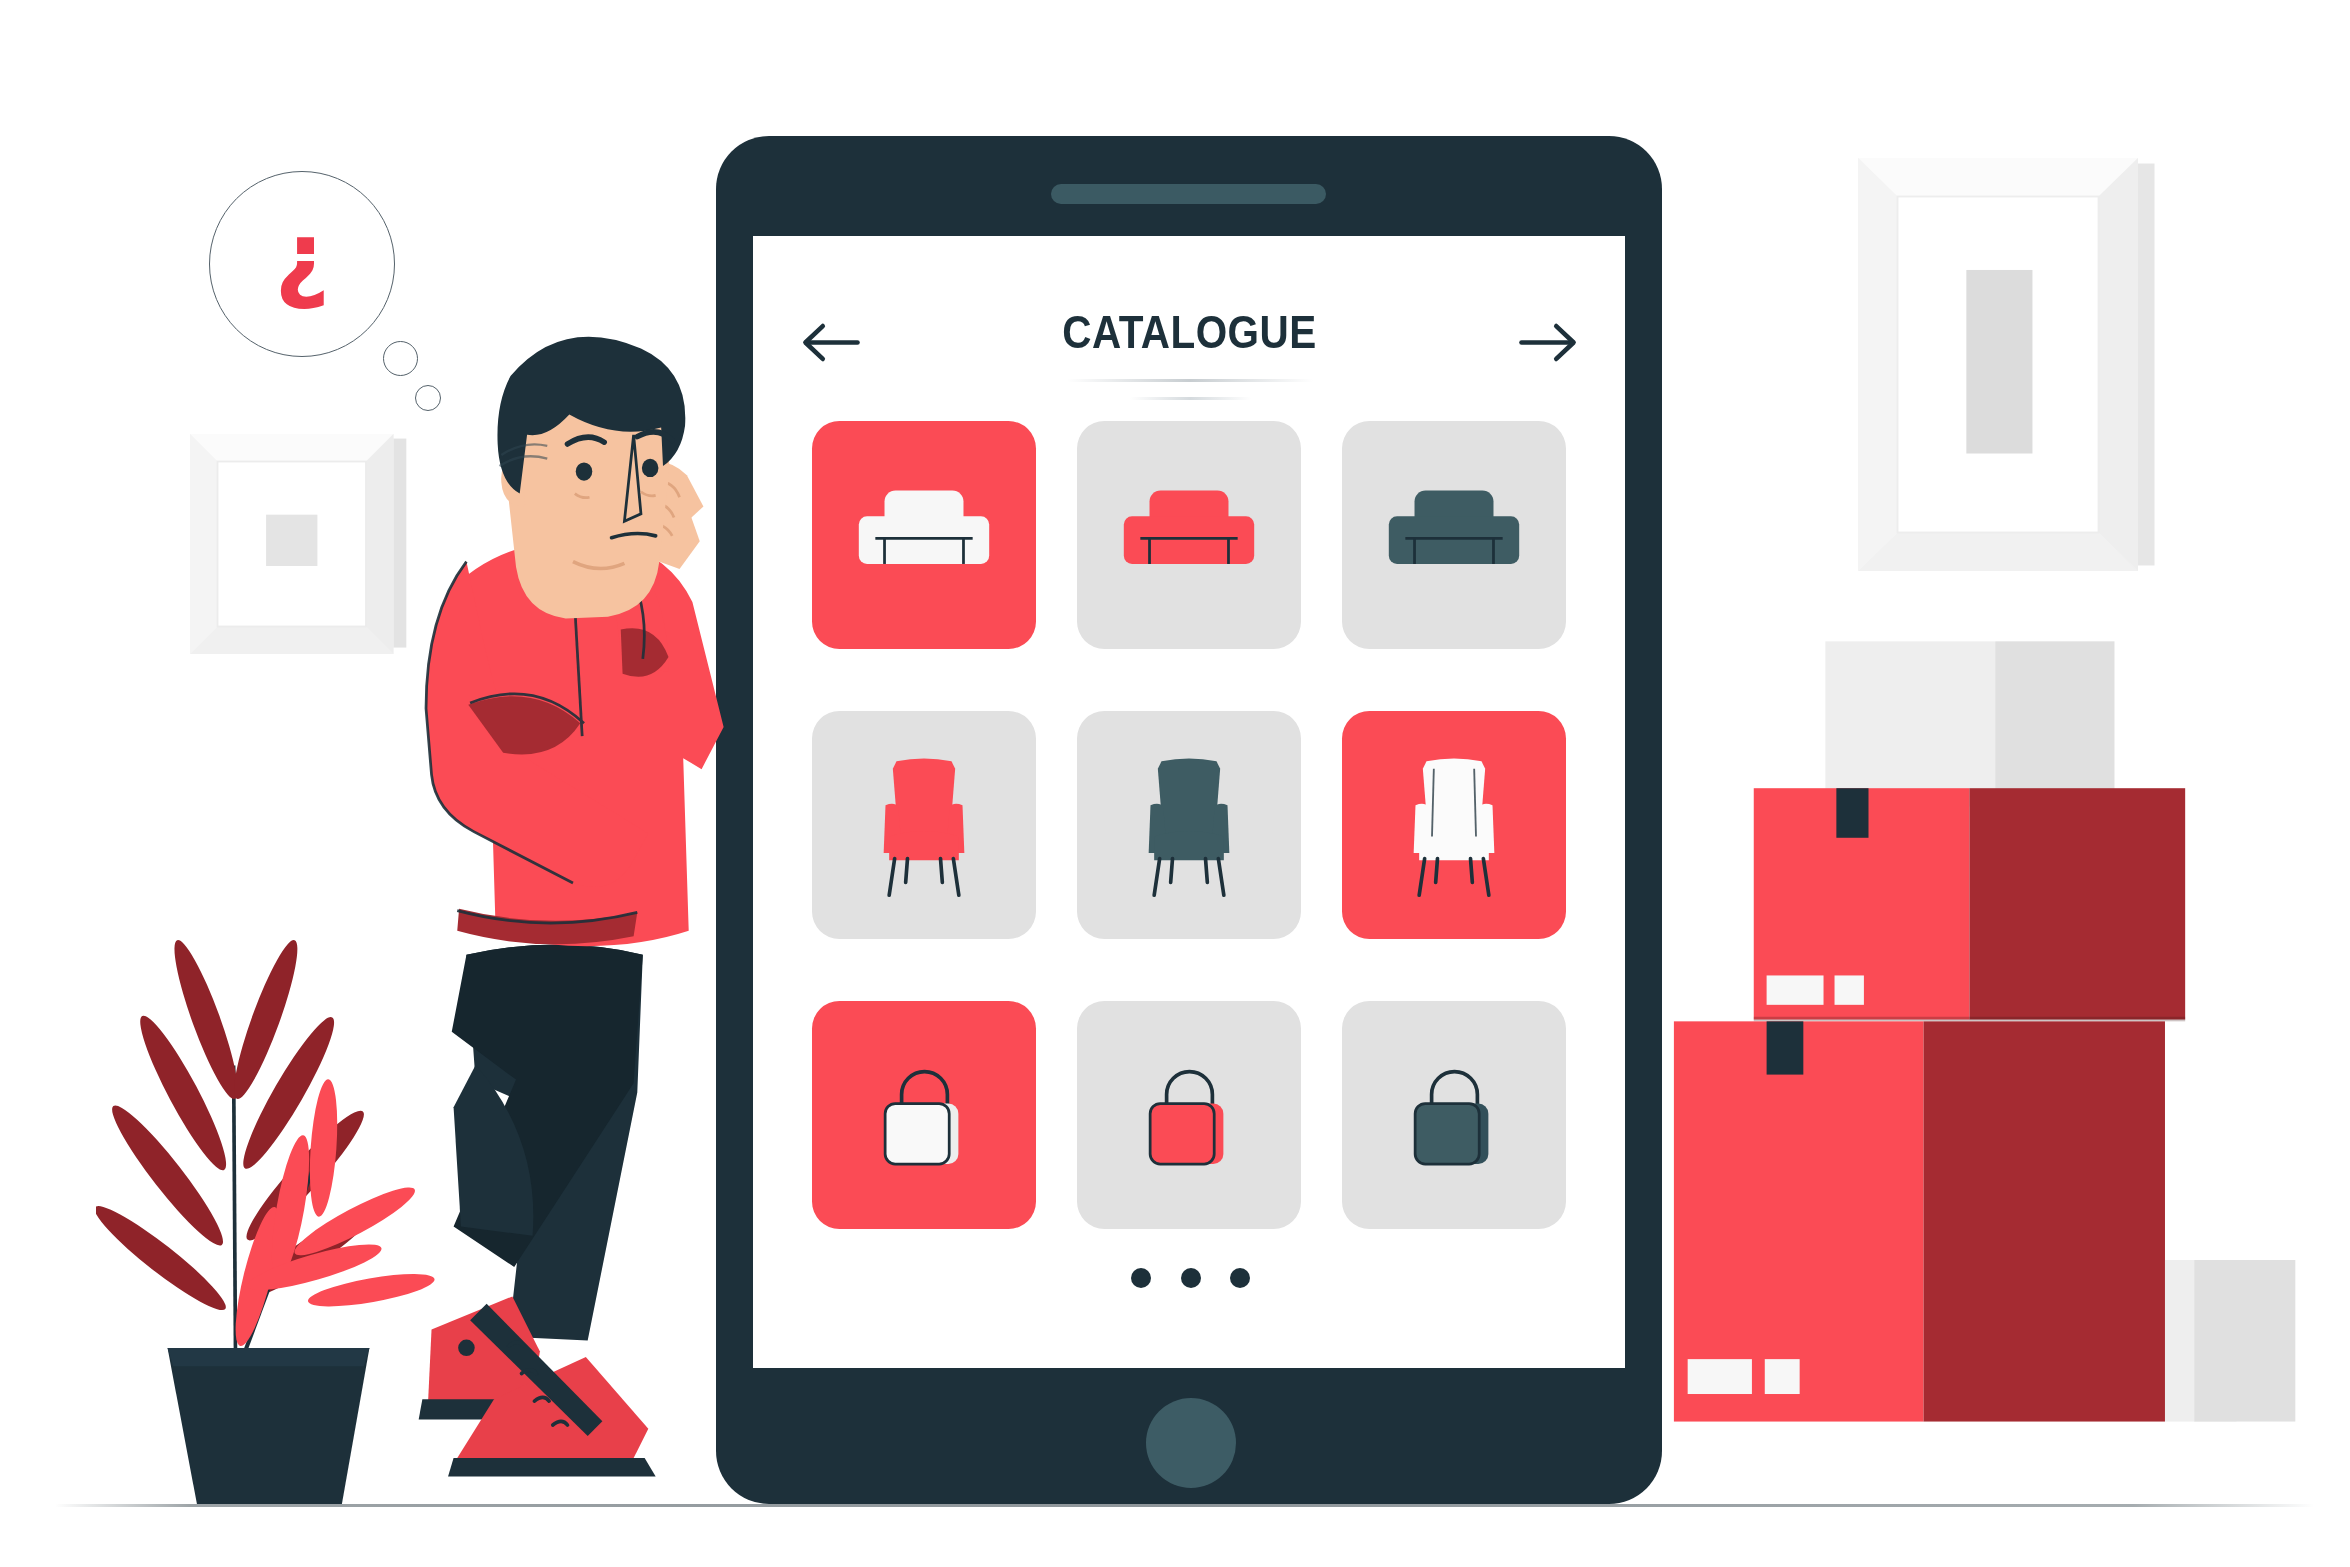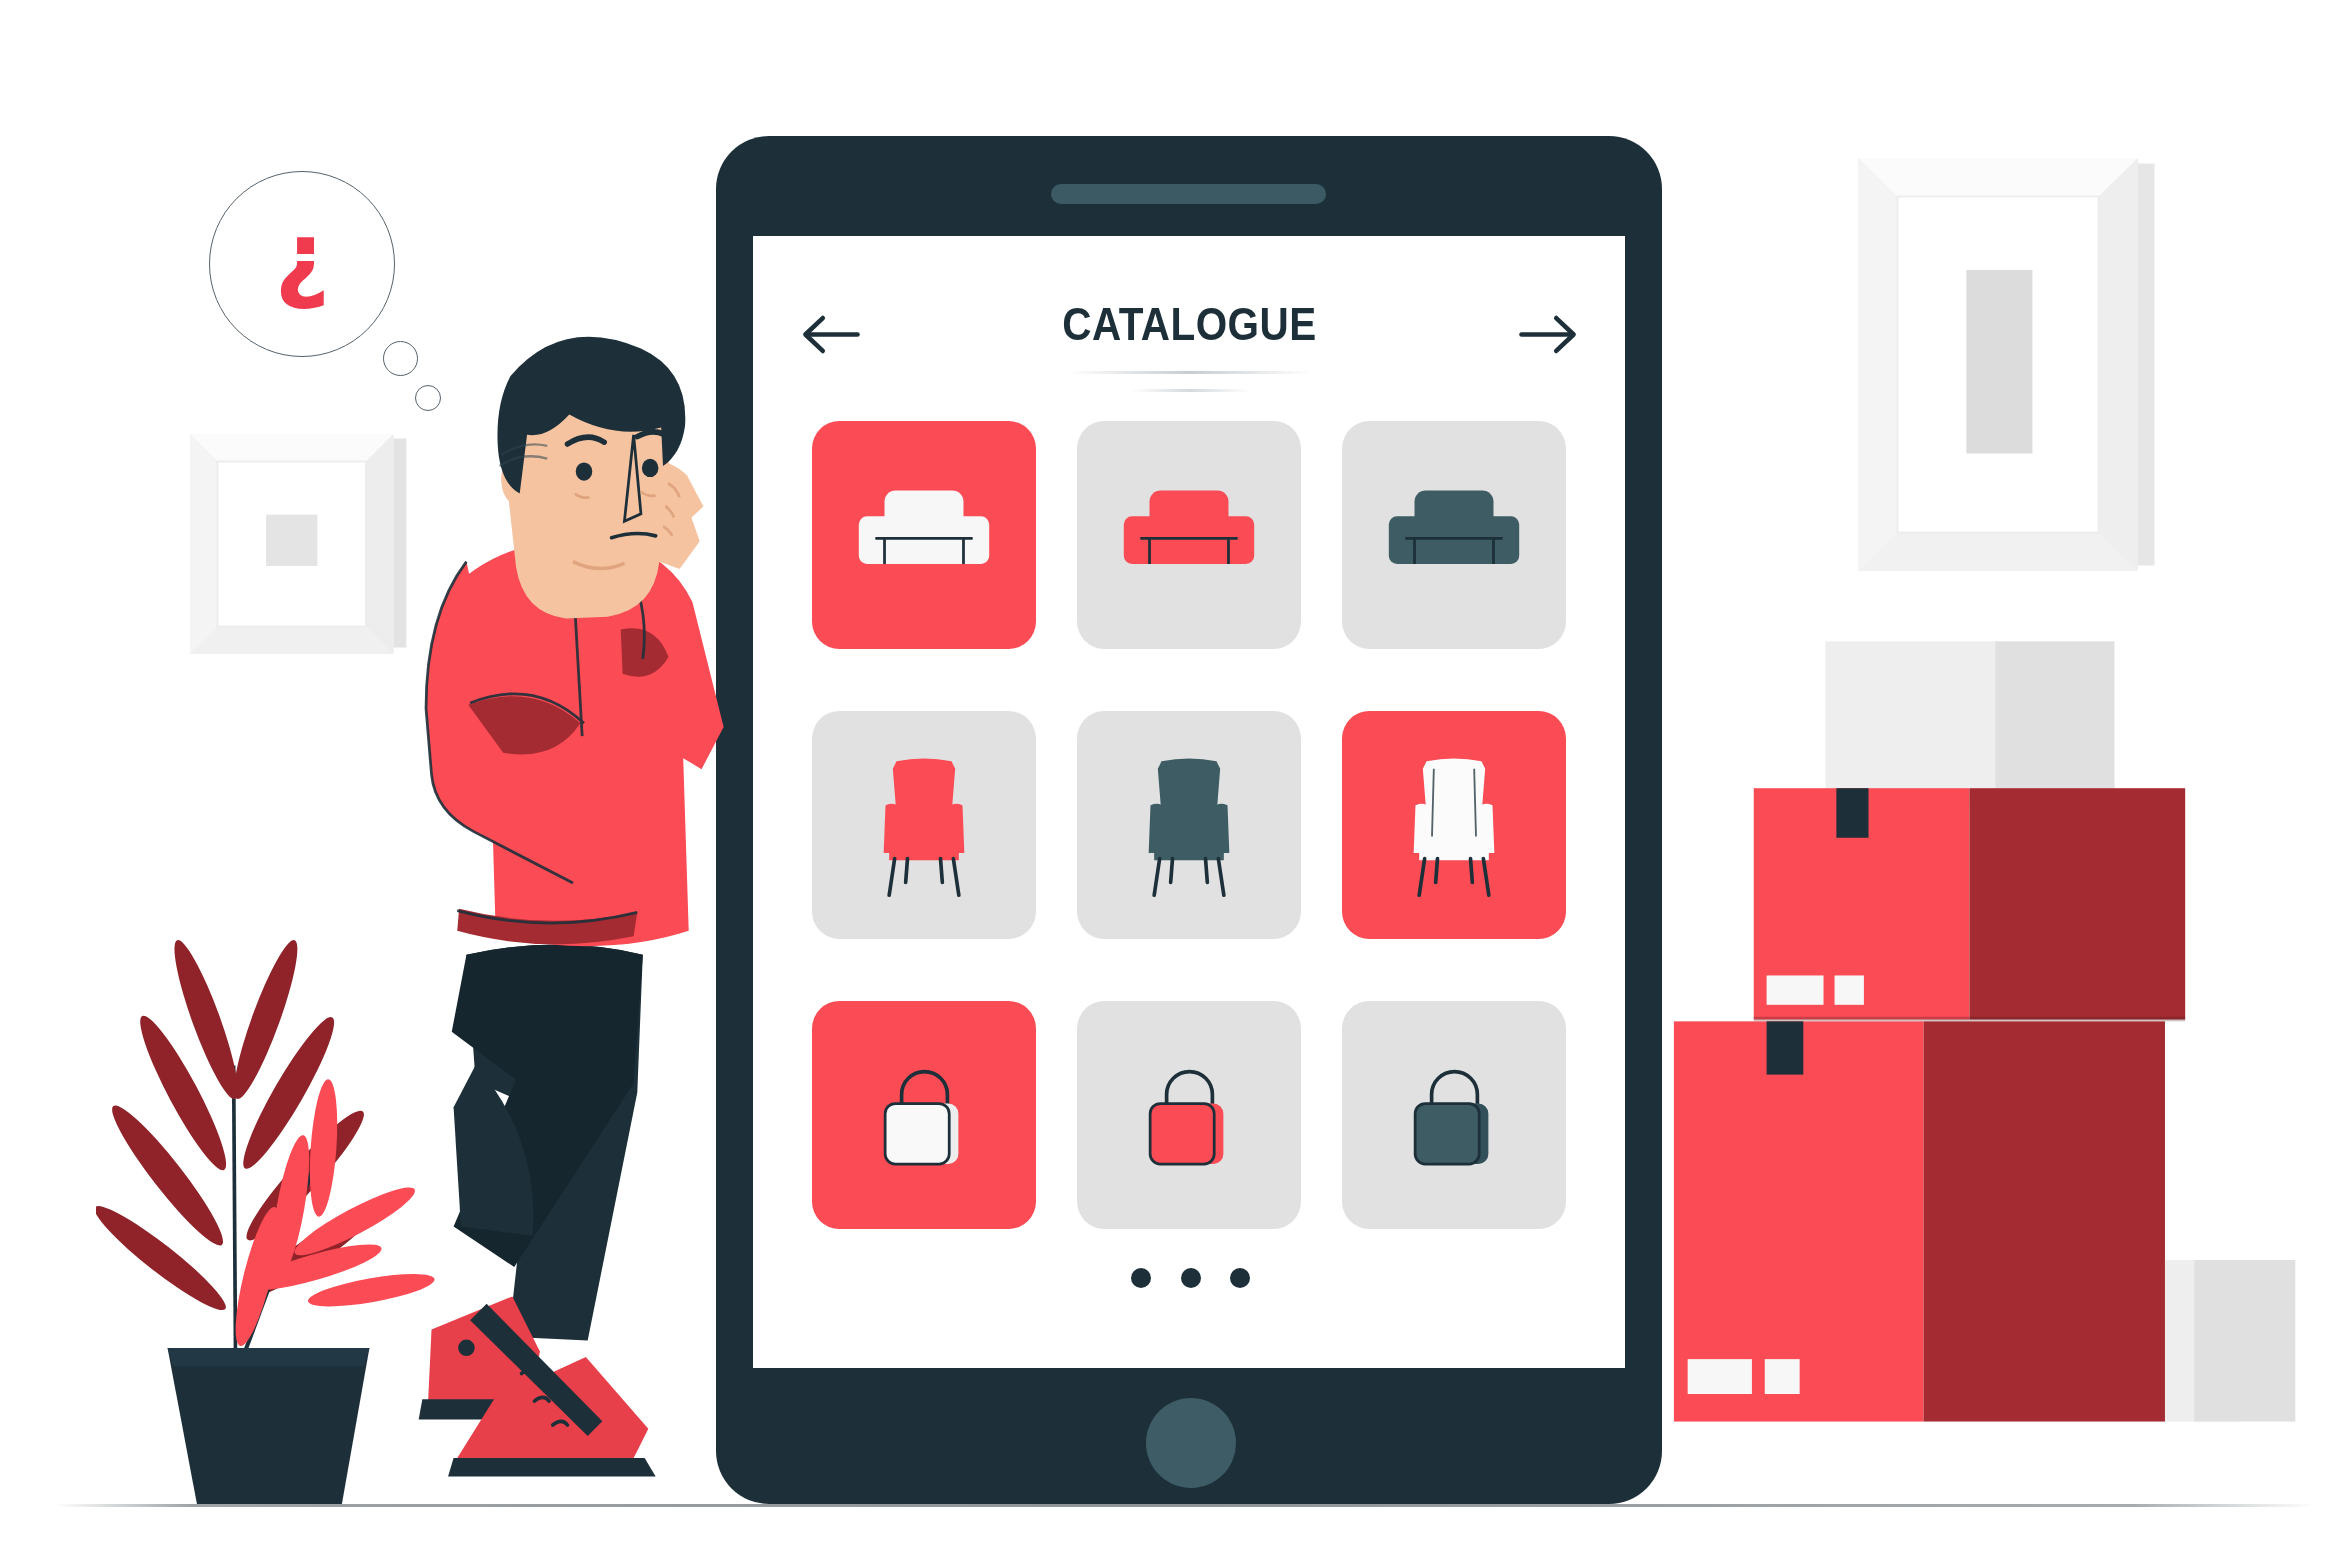--- a/index.html
+++ b/index.html
@@ -32,21 +32,21 @@
     left:753px;top:236px;width:872px;height:1132px;
     background:#ffffff;
   }
   #tablet-home-button{
     left:1146px;top:1398px;width:90px;height:90px;
     border-radius:50%;background:#3d5c65;
   }
 
   
   #screen-header{
-    left:799px;top:290px;width:781px;height:88px;
+    left:799px;top:298px;width:781px;height:88px;
   }
   #nav-back-icon{left:0;top:16.5px;width:64px;height:55px;}
   #nav-forward-icon{right:0;top:16.5px;width:64px;height:55px;}
   #catalogue-title{
     position:absolute;left:0;right:0;top:7.3px;text-align:center;
     font-size:46px;font-weight:bold;letter-spacing:0.5px;
     color:#1d303a;font-family:"Liberation Sans","DejaVu Sans",sans-serif;
     transform:scaleX(.88);transform-origin:center;
   }
   #catalogue-underline{

